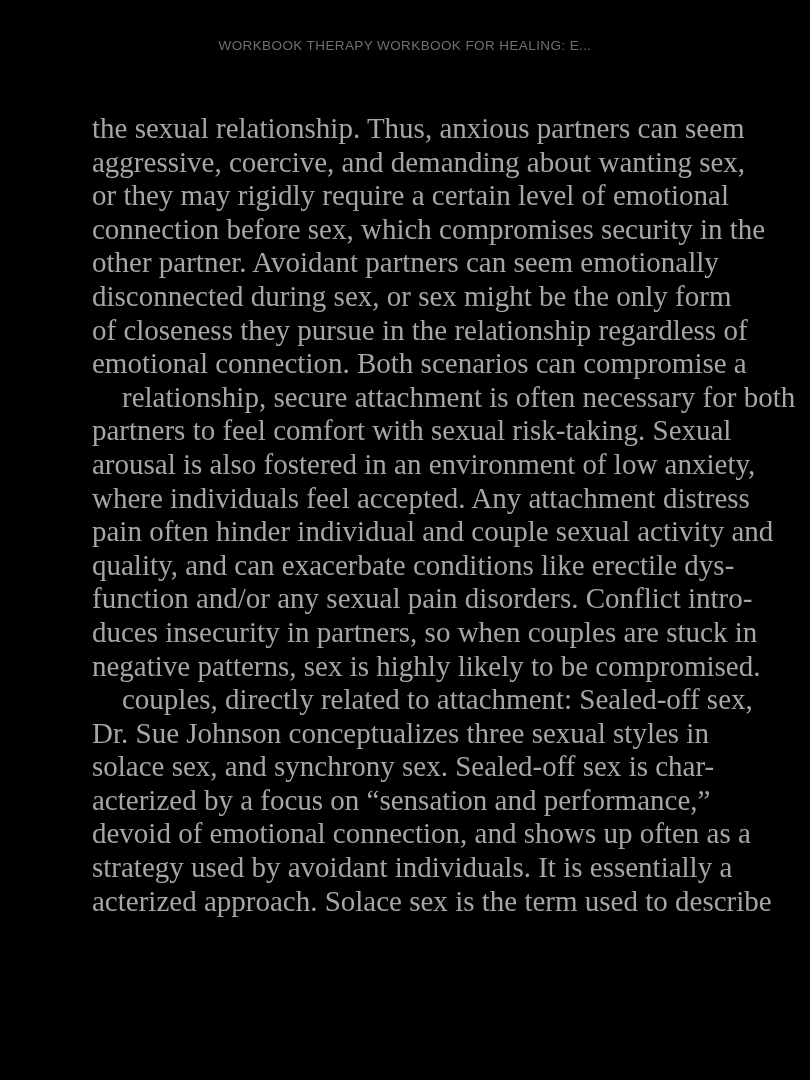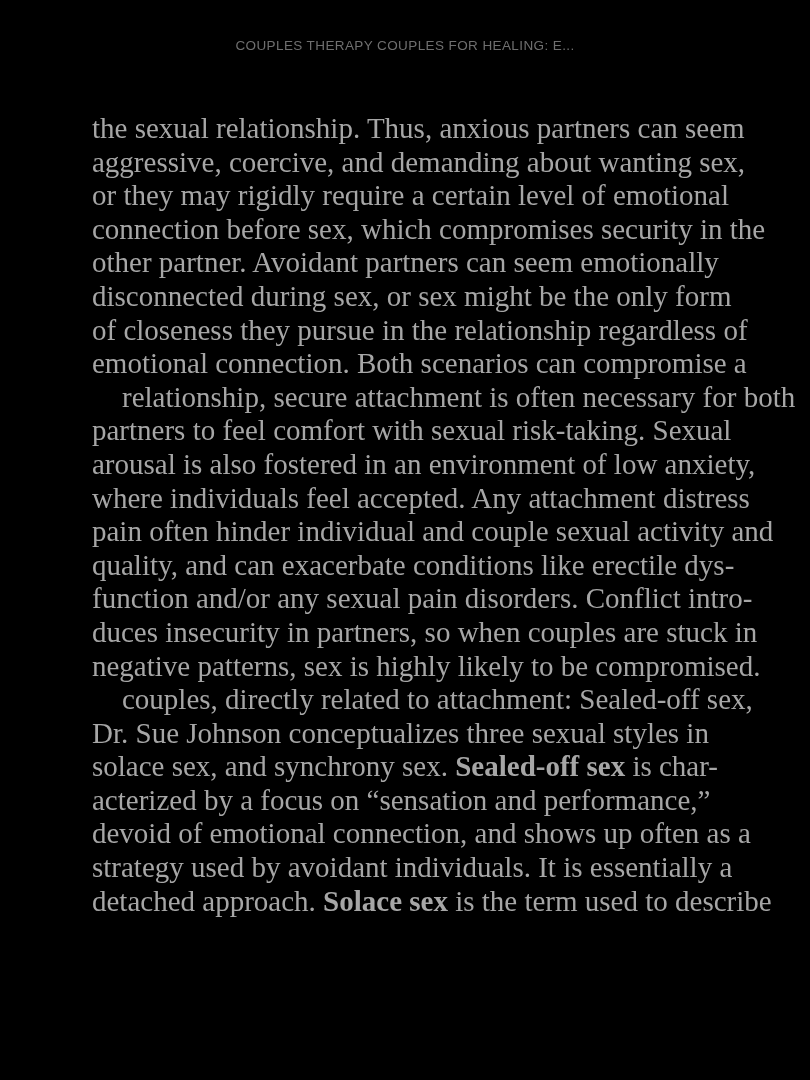--- a/index.html
+++ b/index.html
@@ -45,31 +45,31 @@
   .line {
     display: block;
     height: 33.6px;
     line-height: 33.6px;
     white-space: nowrap;
   }
   .para.indent .line:first-child {
     text-indent: 30px;
   }
   .line strong {
-    font-weight: bold;
+    font-weight: normal;
     color: var(--body-color);
     margin-top: 21px;
   }
 </style>
 </head>
 <body>
 
 <div class="page">
   <header class="running-header">
-    <span>COUPLES THERAPY COUPLES FOR HEALING: E...</span>
+    <span>WORKBOOK THERAPY WORKBOOK FOR HEALING: E...</span>
   </header>
   <main class="content">
       <div class="para">
         <div class="line"><span>the sexual relationship. Thus, anxious partners can seem</span></div>
         <div class="line"><span>aggressive, coercive, and demanding about wanting sex,</span></div>
         <div class="line"><span>or they may rigidly require a certain level of emotional</span></div>
         <div class="line"><span>connection before sex, which compromises security in the</span></div>
         <div class="line"><span>other partner. Avoidant partners can seem emotionally</span></div>
         <div class="line"><span>disconnected during sex, or sex might be the only form</span></div>
         <div class="line"><span>of closeness they pursue in the relationship regardless of</span></div>
@@ -86,16 +86,16 @@
         <div class="line"><span>duces insecurity in partners, so when couples are stuck in</span></div>
         <div class="line"><span>negative patterns, sex is highly likely to be compromised.</span></div>
       </div>
       <div class="para indent">
         <div class="line"><span>couples, directly related to attachment: Sealed-off sex,</span></div>
         <div class="line"><span>Dr. Sue Johnson conceptualizes three sexual styles in</span></div>
         <div class="line"><span>solace sex, and synchrony sex. </span><strong>Sealed-off sex</strong><span> is char-</span></div>
         <div class="line"><span>acterized by a focus on “sensation and performance,”</span></div>
         <div class="line"><span>devoid of emotional connection, and shows up often as a</span></div>
         <div class="line"><span>strategy used by avoidant individuals. It is essentially a</span></div>
-        <div class="line"><span>detached approach. </span><strong>Solace sex</strong><span> is the term used to describe</span></div>
+        <div class="line"><span>acterized approach. </span><strong>Solace sex</strong><span> is the term used to describe</span></div>
       </div>
     </main>
 </div>
 
 </body></html>

